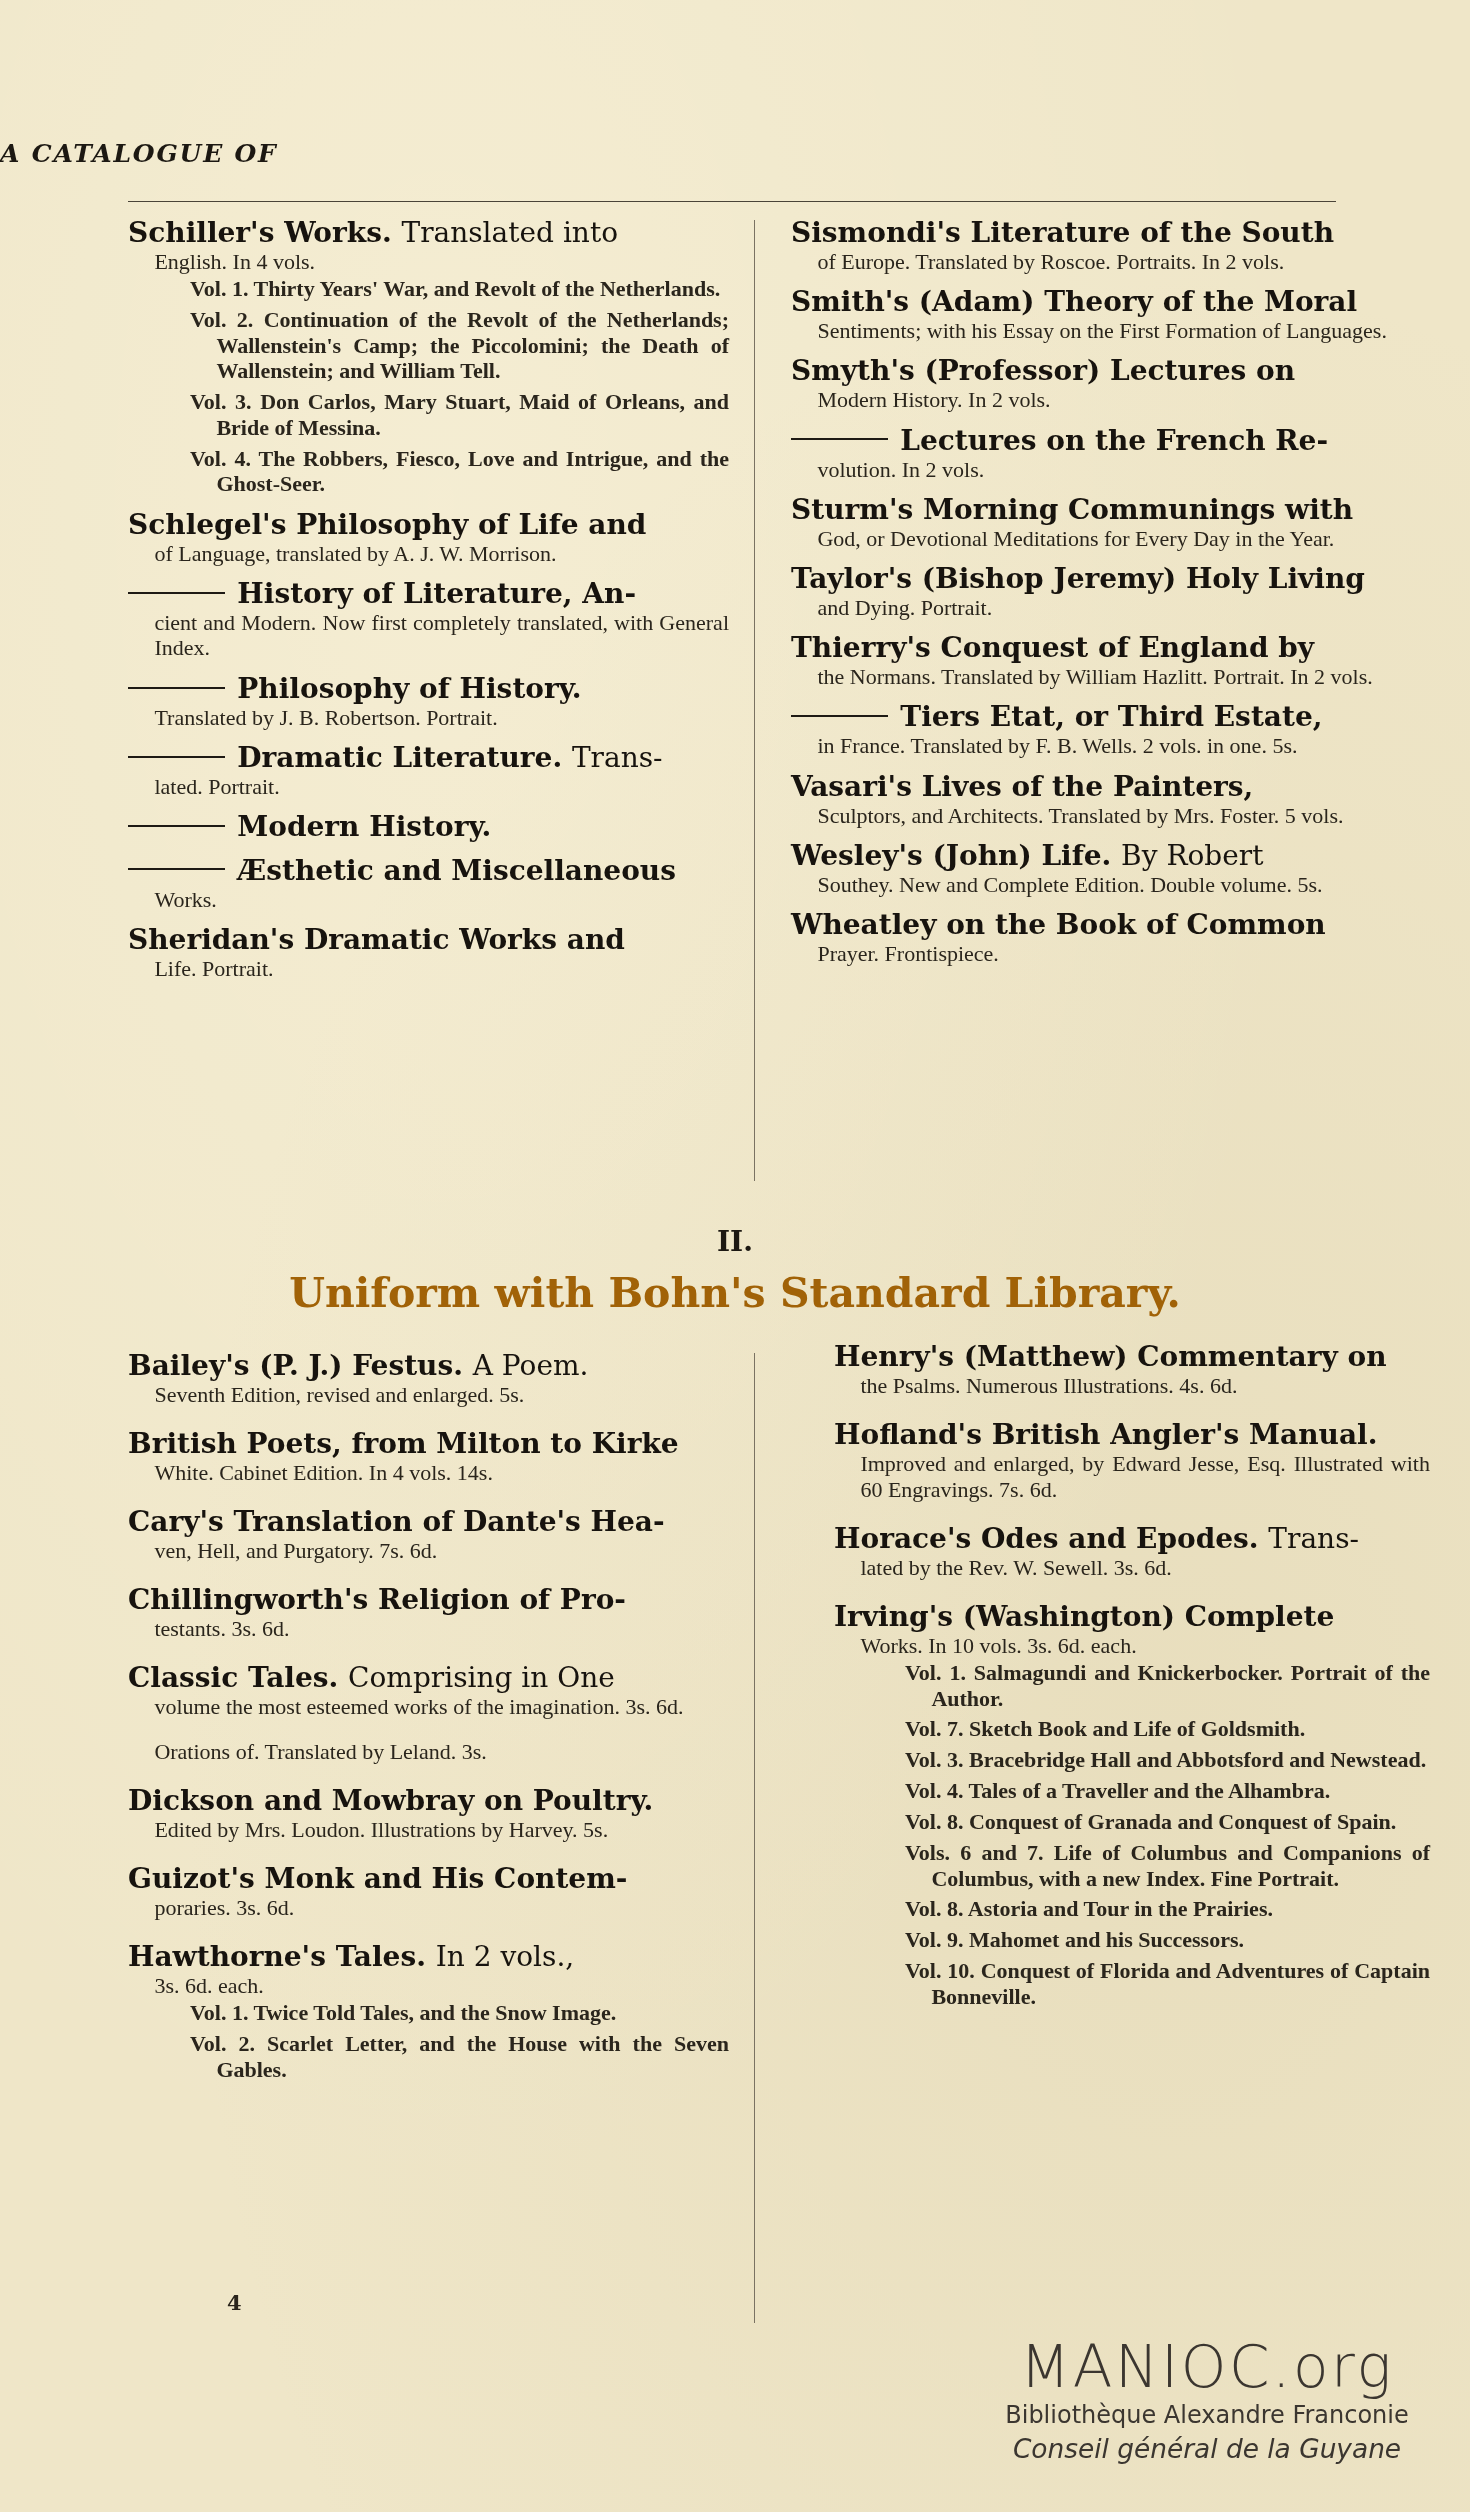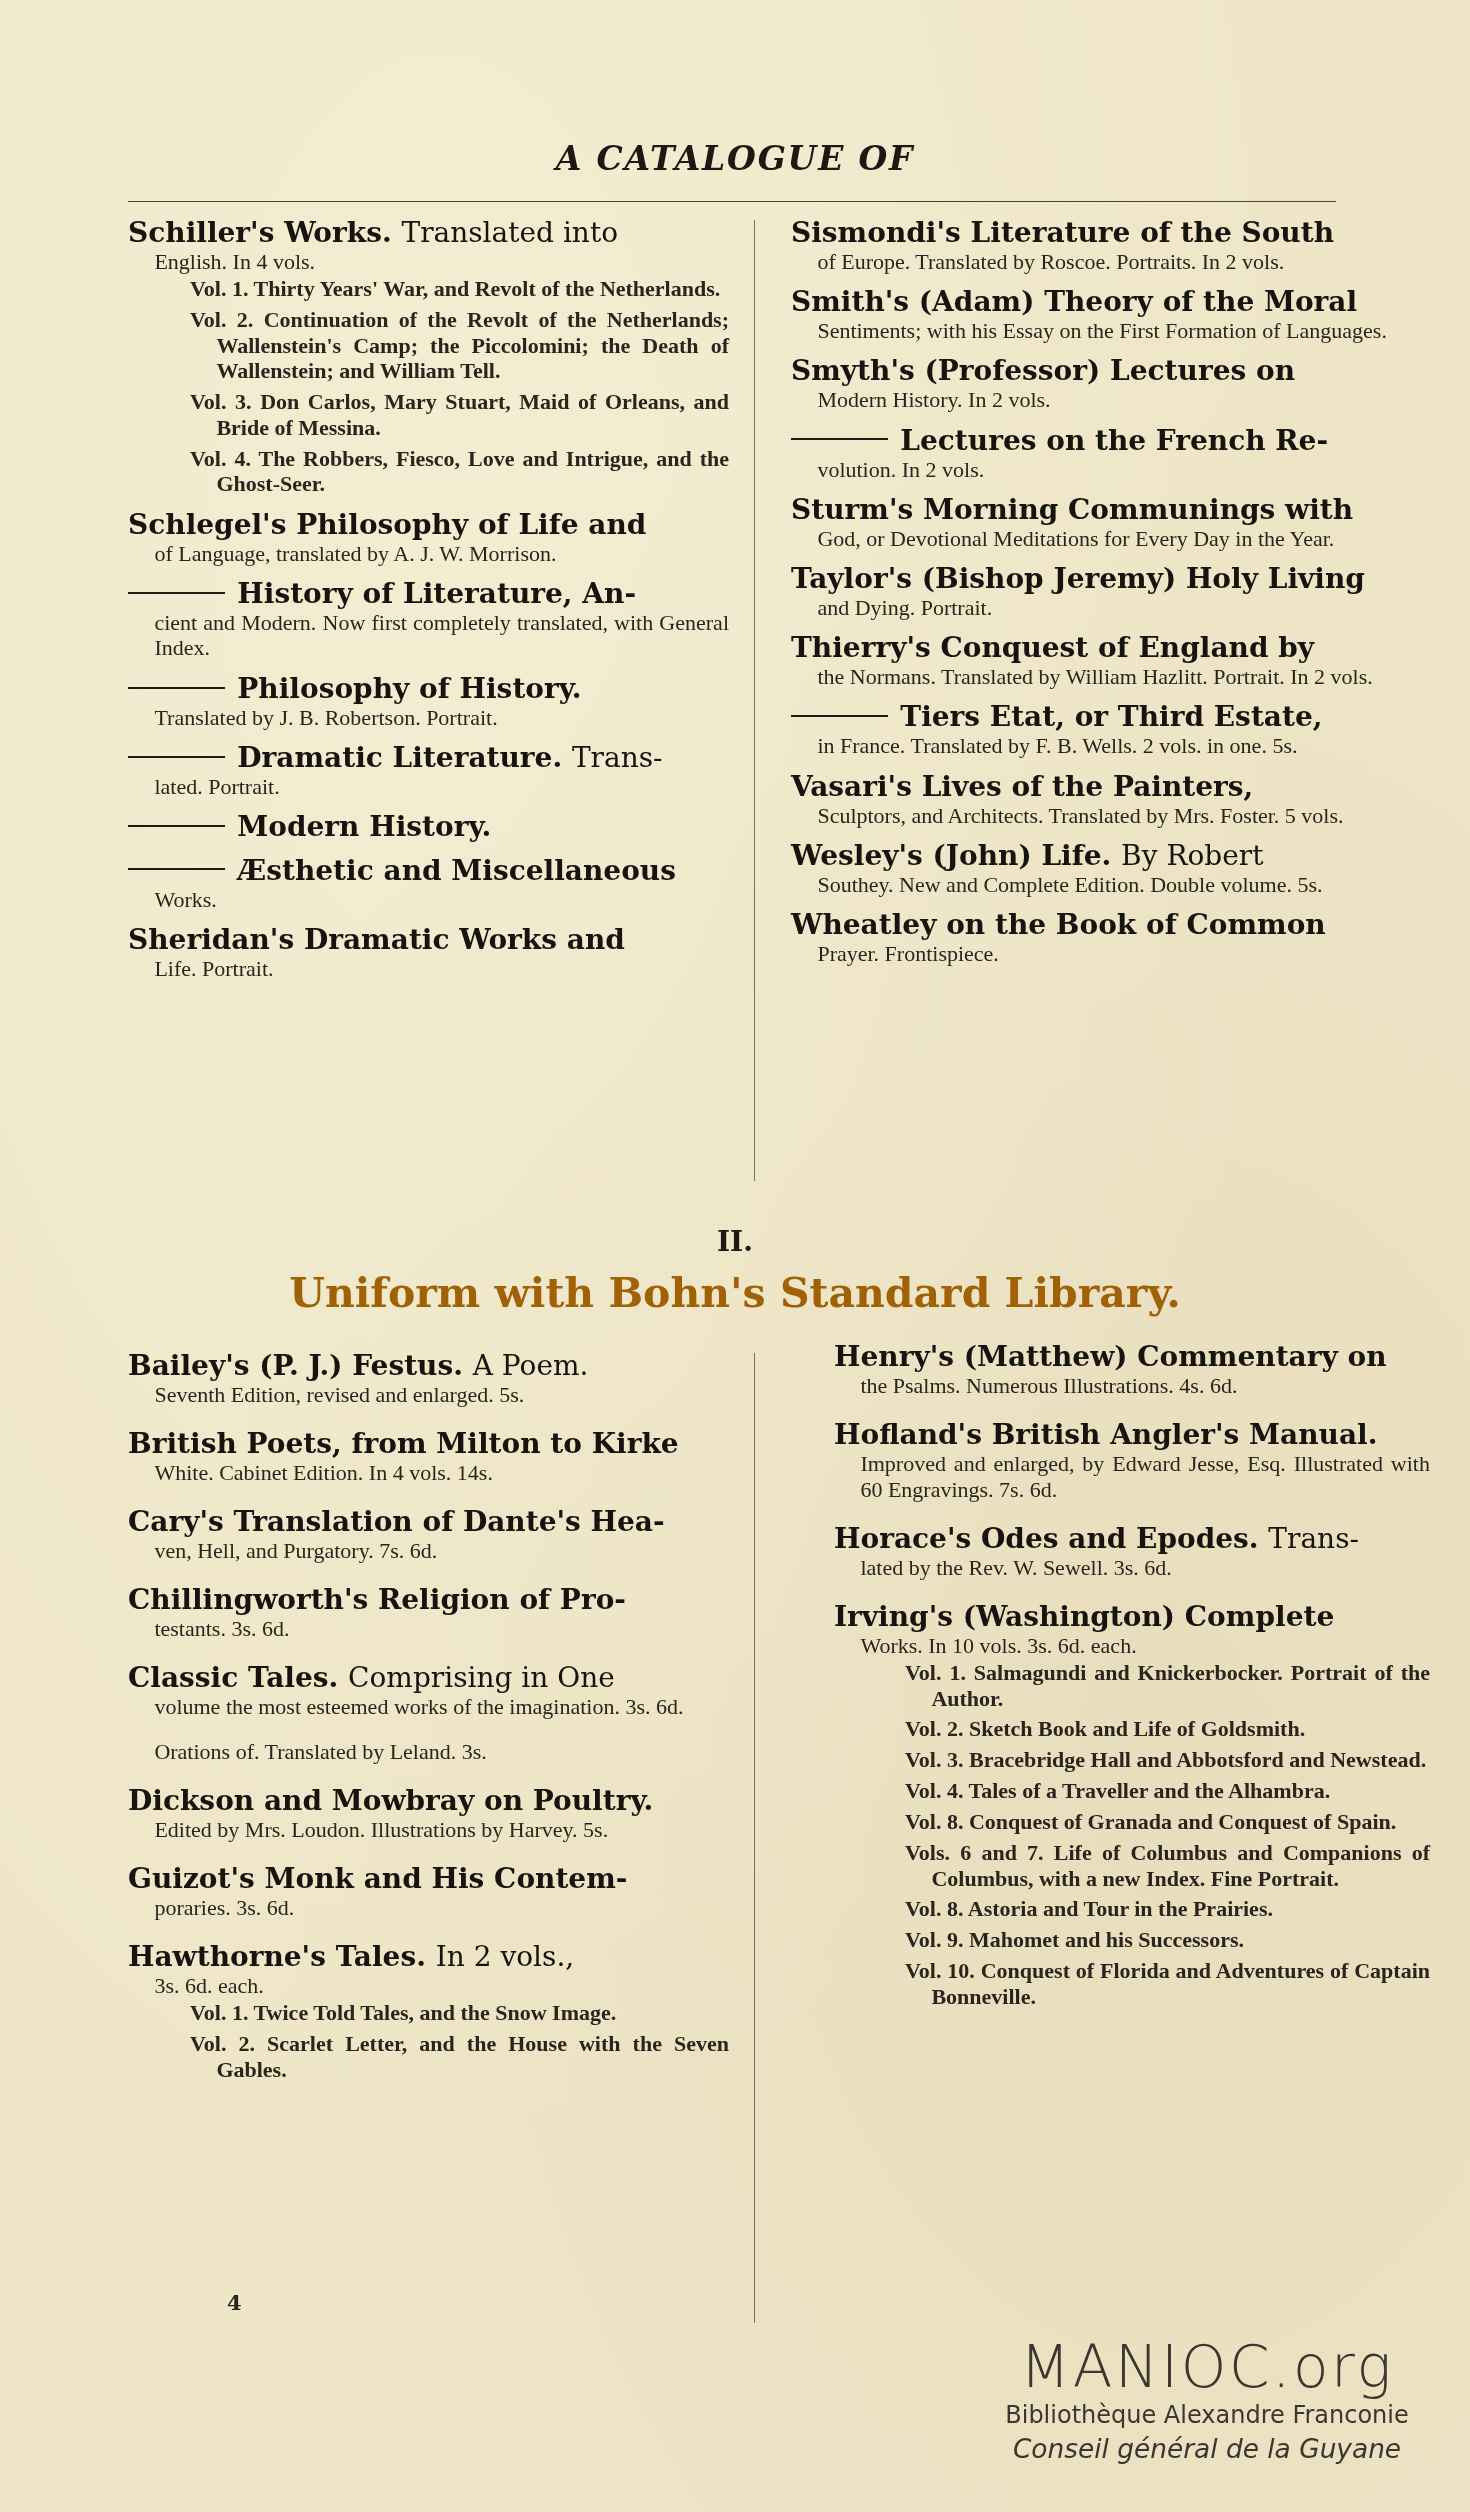--- a/index.html
+++ b/index.html
@@ -7,23 +7,23 @@
     width: 1470px; height: 2512px; overflow: hidden;
     background: #efe6c8;
     background-image: radial-gradient(ellipse at 30% 20%, rgba(255,250,230,0.35), rgba(0,0,0,0) 60%),
                       radial-gradient(ellipse at 80% 70%, rgba(200,185,140,0.18), rgba(0,0,0,0) 60%);
     font-family: "DejaVu Serif", "Liberation Serif", serif;
     color: #1e1a14;
     position: relative;
   }
   .page-header {
     position: absolute; left: 0; right: 0; top: 139px;
-    text-align: center;
+    text-align: left;
     font-family: "DejaVu Serif", serif; font-weight: bold; font-style: italic;
-    font-size: 33px; letter-spacing: 1.8px; color: #1c1812;
+    font-size: 25px; letter-spacing: 1.8px; color: #1c1812;
   }
   .header-rule {
     position: absolute; left: 128px; width: 1208px; top: 201px;
     border-top: 1.8px solid #4a4438;
   }
   .col { position: absolute; }
   .col-left-top  { left: 128px; top: 216px; width: 601px; }
   .col-right-top { left: 791px; top: 216px; width: 596px; }
   .col-left-bot  { left: 128px; top: 1349px; width: 601px; }
   .col-right-bot { left: 791px; top: 1340px; width: 596px; margin-left: 43px; }
@@ -221,21 +221,21 @@
     </div>
     <div class="entry spaced">
       <div class="entry-head"><span>Horace's Odes and Epodes.</span> <span class="rest">Trans-</span></div>
       <div class="entry-body">lated by the Rev. W. Sewell. 3s. 6d.</div>
     </div>
     <div class="entry spaced">
       <div class="entry-head"><span>Irving's (Washington) Complete</span></div>
       <div class="entry-body">Works. In 10 vols. 3s. 6d. each.</div>
       <div class="vol-list r">
         <div class="vol-item">Vol. 1. Salmagundi and Knickerbocker. Portrait of the Author.</div>
-        <div class="vol-item">Vol. 2. Sketch Book and Life of Goldsmith.</div>
+        <div class="vol-item">Vol. 7. Sketch Book and Life of Goldsmith.</div>
         <div class="vol-item">Vol. 3. Bracebridge Hall and Abbotsford and Newstead.</div>
         <div class="vol-item">Vol. 4. Tales of a Traveller and the Alhambra.</div>
         <div class="vol-item">Vol. 8. Conquest of Granada and Conquest of Spain.</div>
         <div class="vol-item">Vols. 6 and 7. Life of Columbus and Companions of Columbus, with a new Index. Fine Portrait.</div>
         <div class="vol-item">Vol. 8. Astoria and Tour in the Prairies.</div>
         <div class="vol-item">Vol. 9. Mahomet and his Successors.</div>
         <div class="vol-item">Vol. 10. Conquest of Florida and Adventures of Captain Bonneville.</div>
       </div>
     </div>
   </div>

